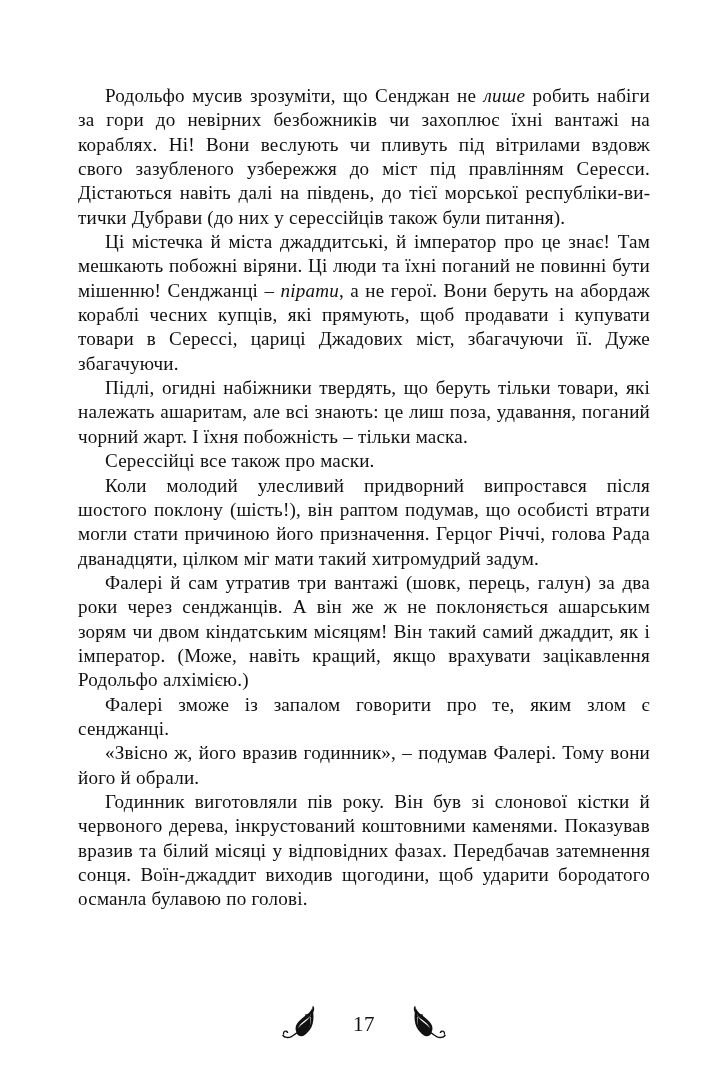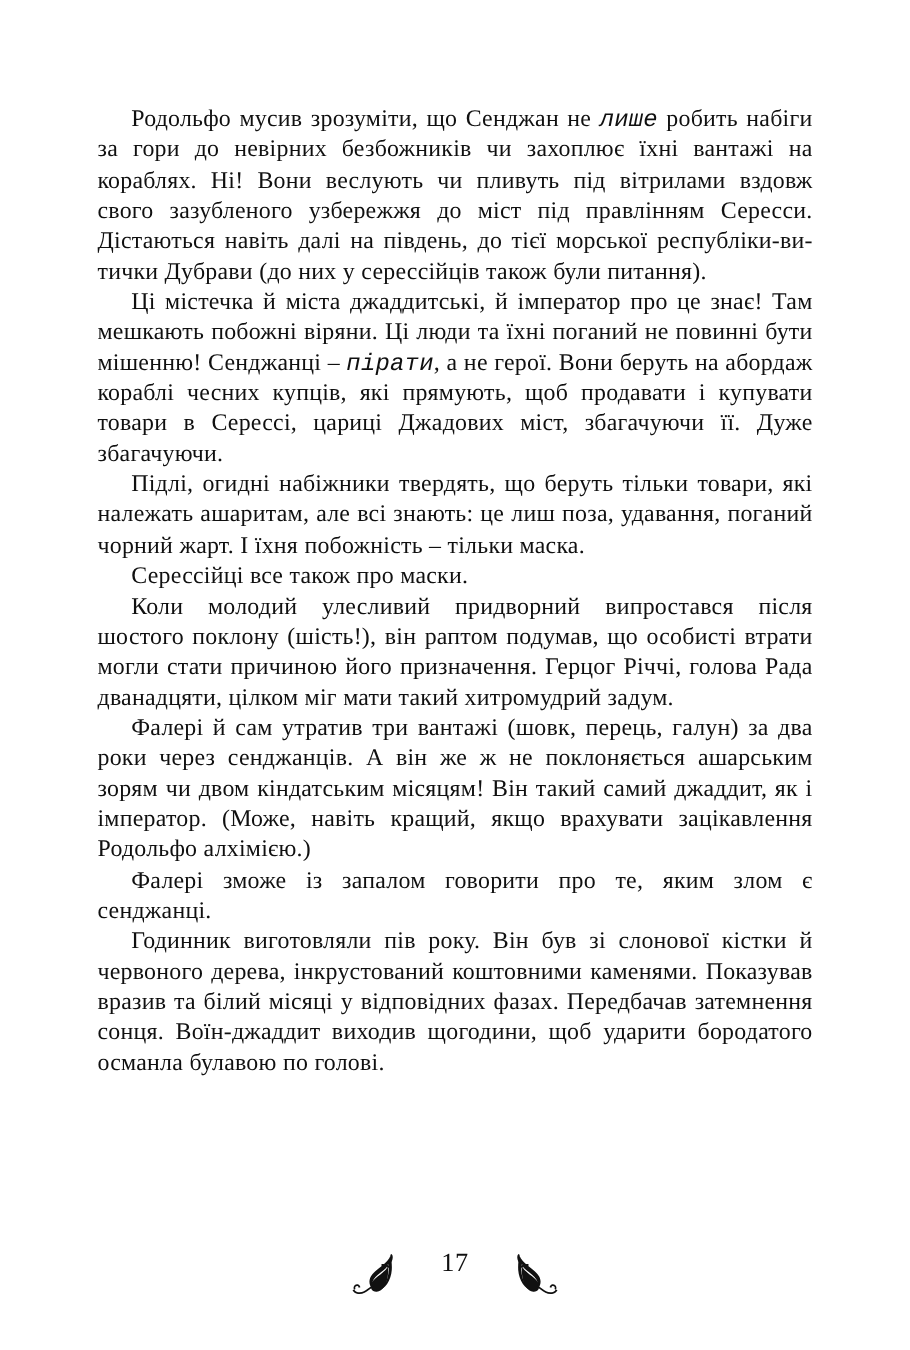--- a/index.html
+++ b/index.html
@@ -29,31 +29,30 @@
     color: #101010;
     text-align: justify;
     text-indent: 27px;
     hyphens: manual;
     -webkit-hyphens: manual;
     letter-spacing: 0.01em;
     word-spacing: 0.005em;
   }
   .para i {
     font-style: italic;
-    font-family: Liberation Mono, monospace;
   }
 
   .footer {
     position: absolute;
     left: 0;
     right: 0;
     top: 1000px;
     height: 48px;
     display: flex;
-    align-items: flex-start;
+    align-items: center;
     justify-content: center;
     gap: 26px;
   }
   .folio {
     font-family: "Liberation Serif", "DejaVu Serif", serif;
     font-size: 21px;
     color: #101010;
     line-height: 1;
     letter-spacing: 0.02em;
   }
@@ -72,20 +71,21 @@
 <div class="page">
 
   <div class="text-column">
       <p class="para"><span>Родольфо мусив зрозуміти, що Сенджан не </span><i>лише</i><span> робить на­біги за гори до невірних безбожників чи захоплює їхні вантажі на кораблях. Ні! Вони веслують чи пливуть під вітрилами вздовж свого зазубленого узбережжя до міст під правлінням Сересси. Дістаються навіть далі на південь, до тієї морської республіки-ви­тички Дубрави (до них у серессійців також були питання).</span></p>
       <p class="para"><span>Ці містечка й міста джаддитські, й імператор про це знає! Там мешкають побожні віряни. Ці люди та їхні поганий не повинні бути мішенню! Сенджанці – </span><i>пірати</i><span>, а не герої. Вони беруть на абордаж кораблі чесних купців, які прямують, щоб продавати і купувати товари в Серессі, цариці Джадових міст, збагачуючи її. Дуже збагачуючи.</span></p>
       <p class="para"><span>Підлі, огидні набіжники твердять, що беруть тільки товари, які належать ашаритам, але всі знають: це лиш поза, удавання, поганий чорний жарт. І їхня побожність – тільки маска.</span></p>
       <p class="para"><span>Серессійці все також про маски.</span></p>
       <p class="para"><span>Коли молодий улесливий придворний випростався після шостого поклону (шість!), він раптом подумав, що особисті втрати могли стати причиною його призначення. Герцог Річчі, голова Рада дванадцяти, цілком міг мати такий хитромудрий задум.</span></p>
       <p class="para"><span>Фалері й сам утратив три вантажі (шовк, перець, галун) за два роки через сенджанців. А він же ж не поклоняється ашарським зорям чи двом кіндатським місяцям! Він такий самий джаддит, як і імператор. (Може, навіть кращий, якщо врахувати зацікавлення Родольфо алхімією.)</span></p>
       <p class="para"><span>Фалері зможе із запалом говорити про те, яким злом є сенджанці.</span></p>
+      <p class="para"><span>«Звісно ж, його вразив годинник», – подумав Фалері. Тому вони його й обрали.</span></p>
       <p class="para"><span>Годинник виготовляли пів року. Він був зі слонової кістки й червоного дерева, інкрустований коштовними каменями. Показував вразив та білий місяці у відповідних фазах. Передбачав затемнення сонця. Воїн-джаддит виходив щогодини, щоб ударити бородатого османла булавою по голові.</span></p>
     </div>
 
   <div class="footer">
     <span>
       <svg class="ornament" viewBox="0 0 46 42" xmlns="http://www.w3.org/2000/svg" aria-hidden="true">
         <g fill="#111111">
           <path d="M31.5 4.2c-1.1 3.4-3.9 6.1-7.1 8.6-3.2 2.5-6.6 4.8-8.6 8.2-1.4 2.4-1.7 5.2-.6 7.5 1.1 2.3 3.4 3.7 5.9 3.5 3.1-.2 5.8-2.3 7.6-4.9 2.6-3.8 3.8-8.5 3.8-13.2 0-3.3-.4-6.6-1-9.7zm-1.9 6.3c.2 1.7.3 3.4.3 5.1 0 4.2-1 8.4-3.2 11.6-1.4 2-3.4 3.6-5.6 3.8-1.6.1-3-.7-3.7-2.1-.8-1.6-.5-3.6.5-5.4 1.7-2.9 4.8-5 7.9-7.4 1.6-1.2 3.1-2.4 3.8-5.6z"></path>
           <path d="M29.2 12.9c-1 2.7-3.4 4.6-5.9 6.6-2.6 2-5.3 3.9-6.8 6.4-1 1.7-1.2 3.7-.4 5.2.8 1.5 2.5 2.4 4.3 2.2 2.4-.2 4.4-1.8 5.8-3.8 2-2.9 3-6.6 3.2-10.3.1-2.2 0-4.3-.2-6.3z"></path>
           <path d="M31.9 3.1c.6.2 1 .8 1.2 1.6.2.9.1 2-.2 3-.6 1.9-1.9 3.4-3.3 4.1l-.7-1.3c1.1-.6 2.1-1.8 2.6-3.3.2-.7.3-1.5.2-2.1-.1-.5-.3-.8-.5-.9z"></path>

